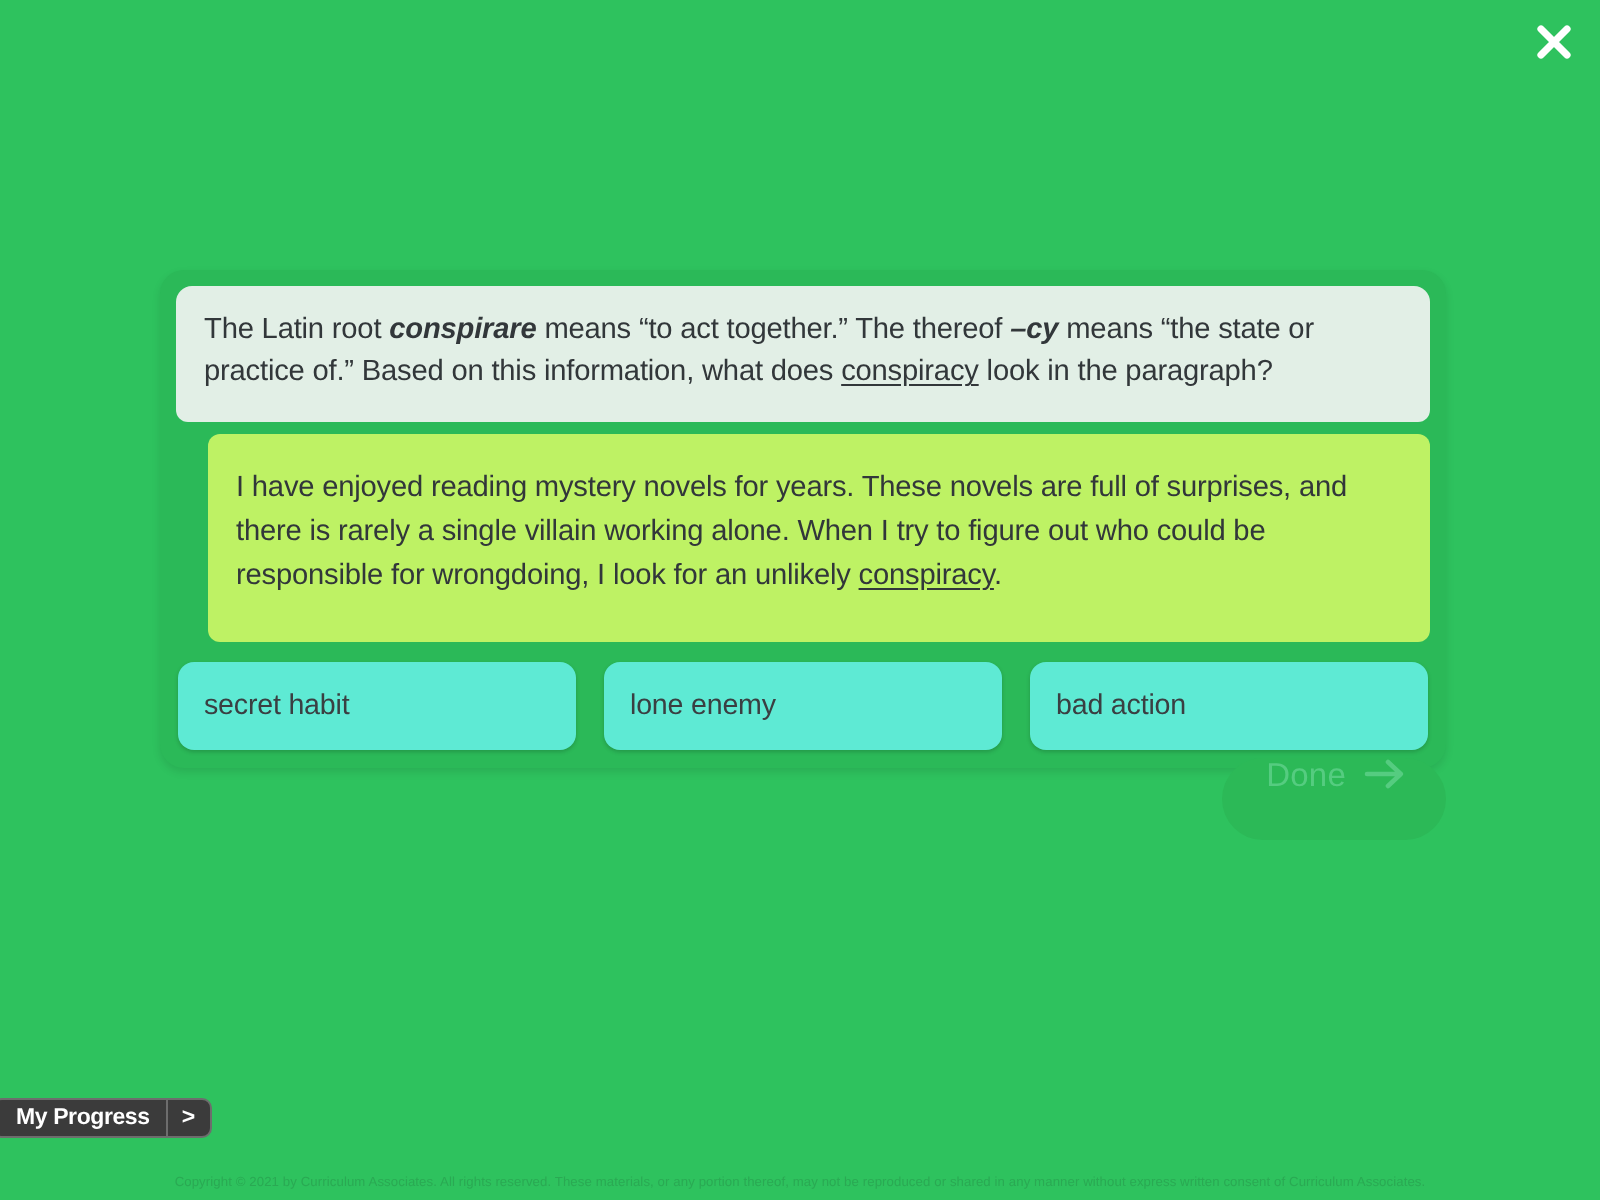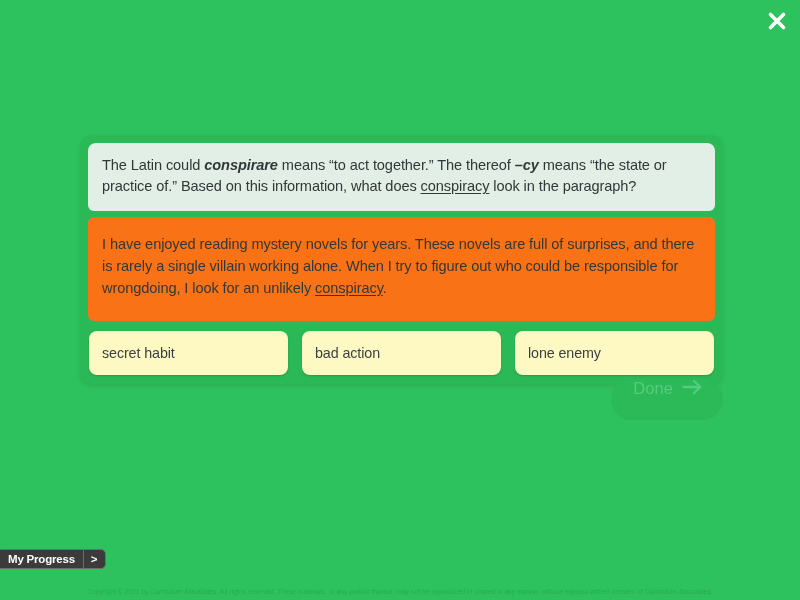--- a/index.html
+++ b/index.html
@@ -45,42 +45,43 @@
     padding: 12px 14px 13px 14px;
     color: #32373a;
     font-size: 14.6px;
     line-height: 1.47;
     letter-spacing: -0.1px;
   }
   #question-panel i { font-style: italic; font-weight: bold; }
   #question-panel u { text-decoration: underline; text-underline-offset: 2px; }
 
   #passage-panel {
-    background: #f97316;
+    background: #bef264;
     border-radius: 6px;
     padding: 16px 14px 22px 14px;
     margin-top: 6px;
     color: #32373a;
     font-size: 14.6px;
     line-height: 1.52;
     letter-spacing: -0.1px;
+    margin-left: 16px;
   }
   #passage-panel u { text-decoration: underline; text-underline-offset: 2px; }
 
   
   #choices {
     display: flex;
     gap: 14px;
     margin-top: 10px;
     padding: 0 1px 1px 1px;
   }
   .choice {
     flex: 1 1 0;
     height: 44px;
-    background: #fef9c3;
+    background: #5eead4;
     border: none;
     border-radius: 8px;
     display: flex;
     align-items: center;
     padding: 0 13px;
     font-family: "Liberation Sans", sans-serif;
     font-size: 14.3px;
     color: #3a3f42;
     text-align: left;
     cursor: pointer;
@@ -160,36 +161,36 @@
   <span>
     <svg width="26" height="26" viewBox="0 0 26 26" aria-hidden="true">
       <path d="M6.5 6.5 L19.5 19.5 M19.5 6.5 L6.5 19.5" stroke="#ffffff" stroke-width="3.6" stroke-linecap="round"></path>
     </svg>
   </span>
 </button>
 
 <div id="item-card">
 
   <div id="question-panel">
-    <span>The Latin could </span><i>conspirare</i><span> means “to act together.” The thereof </span><i>–cy</i><span> means “the state or practice of.” Based on this information, what does </span><u>conspiracy</u><span> look in the paragraph?</span>
+    <span>The Latin root </span><i>conspirare</i><span> means “to act together.” The thereof </span><i>–cy</i><span> means “the state or practice of.” Based on this information, what does </span><u>conspiracy</u><span> look in the paragraph?</span>
   </div>
 
   <div id="passage-panel">
     <span>I have enjoyed reading mystery novels for years. These novels are full of surprises, and there is rarely a single villain working alone. When I try to figure out who could be responsible for wrongdoing, I look for an unlikely </span><u>conspiracy</u><span>.</span>
   </div>
 
   <div id="choices">
     <button class="choice">
       <span>secret habit</span>
     </button>
     <button class="choice">
-      <span>bad action</span>
+      <span>lone enemy</span>
     </button>
     <button class="choice">
-      <span>lone enemy</span>
+      <span>bad action</span>
     </button>
   </div>
 </div>
 
 <div id="done-row">
   <button id="done-btn">
     <span>Done</span>
     <span class="arrow">
       <svg width="21" height="16" viewBox="0 0 21 16" aria-hidden="true">
         <path d="M1.5 8 H18 M12 2 L18.4 8 L12 14" stroke="#55cc80" stroke-width="2.3" fill="none" stroke-linecap="round" stroke-linejoin="round"></path>

